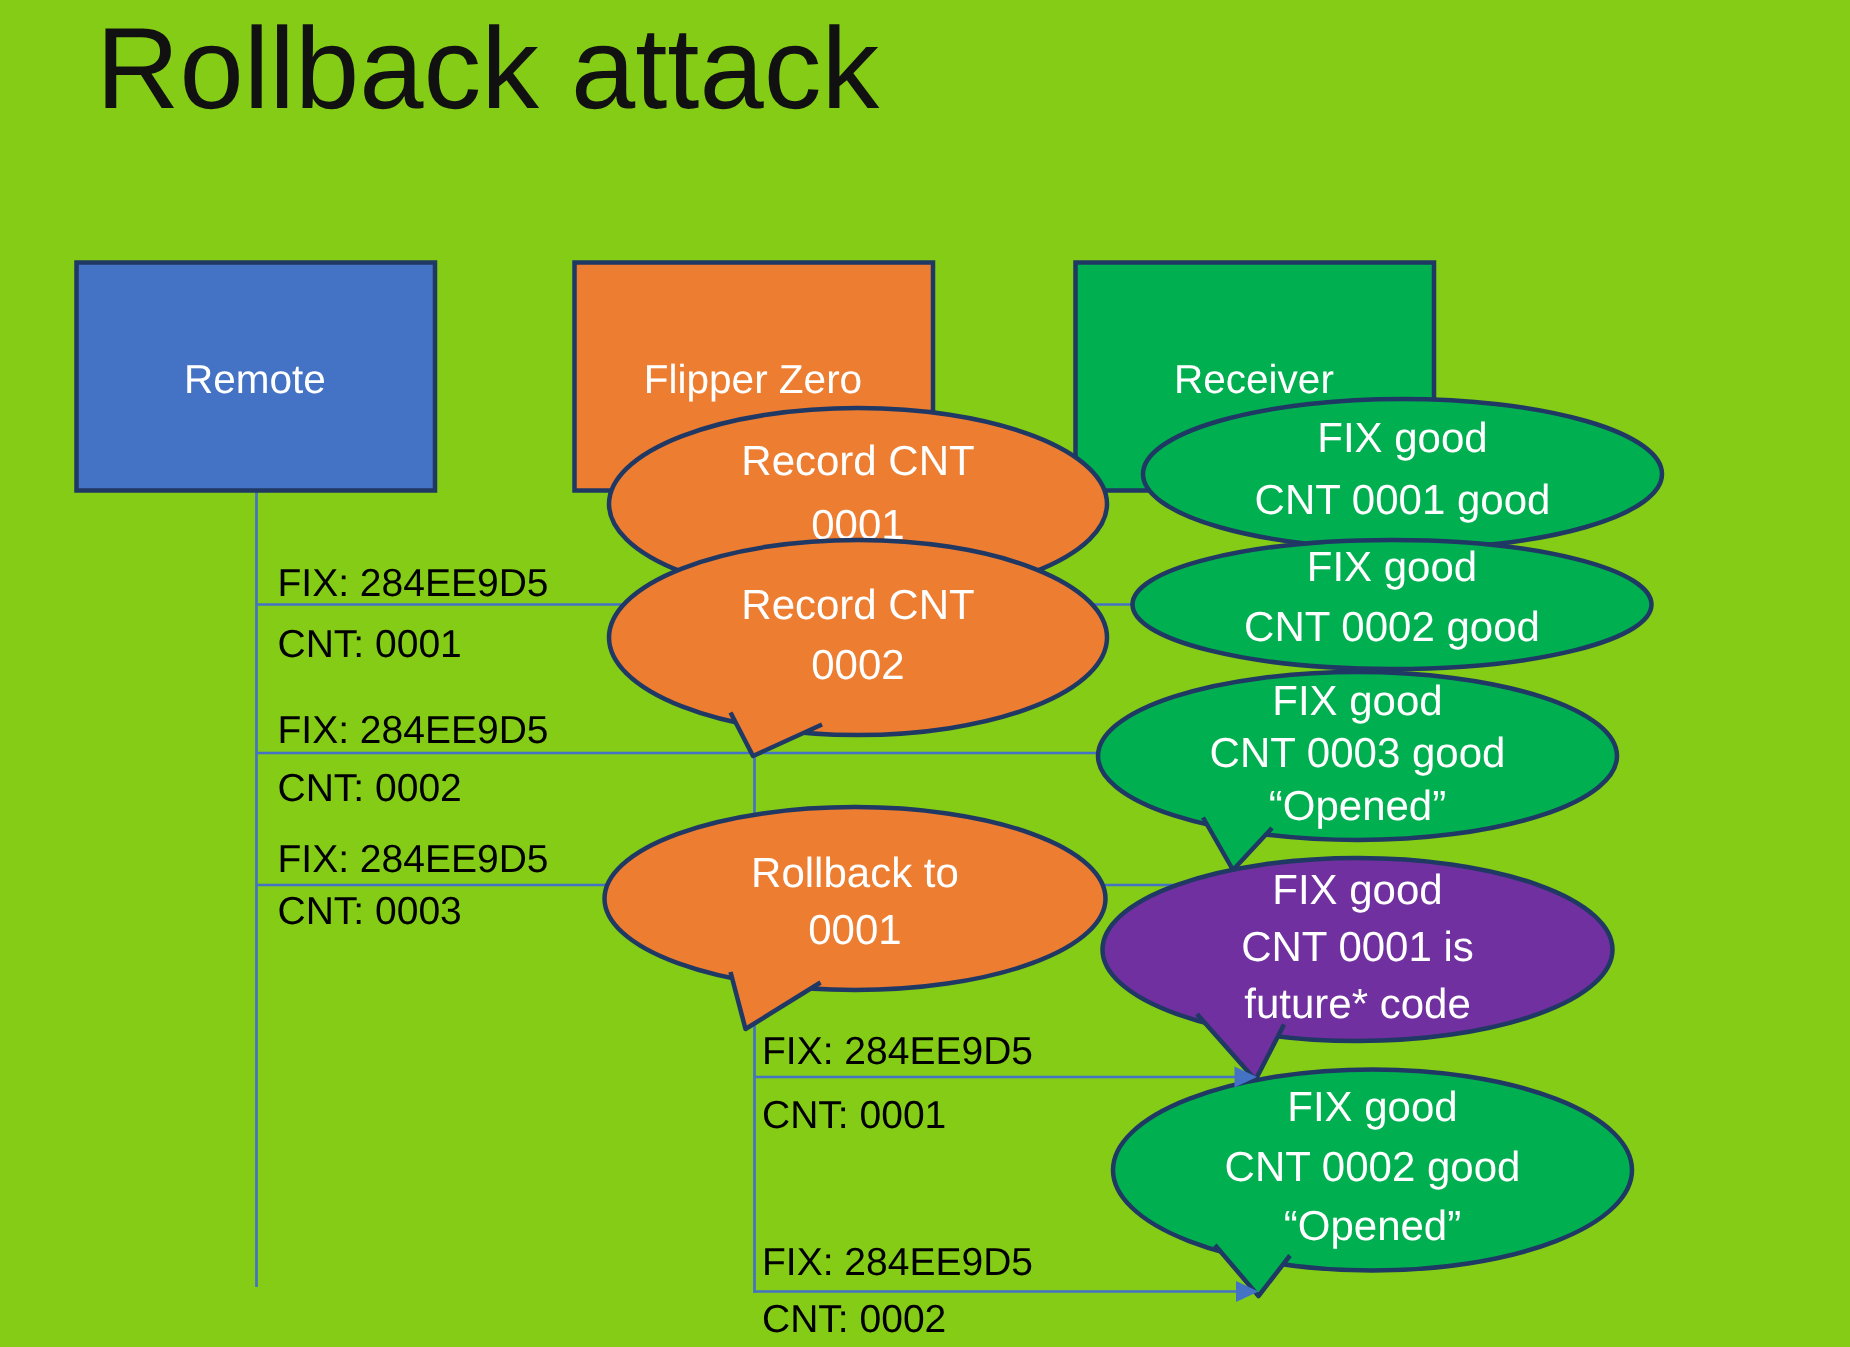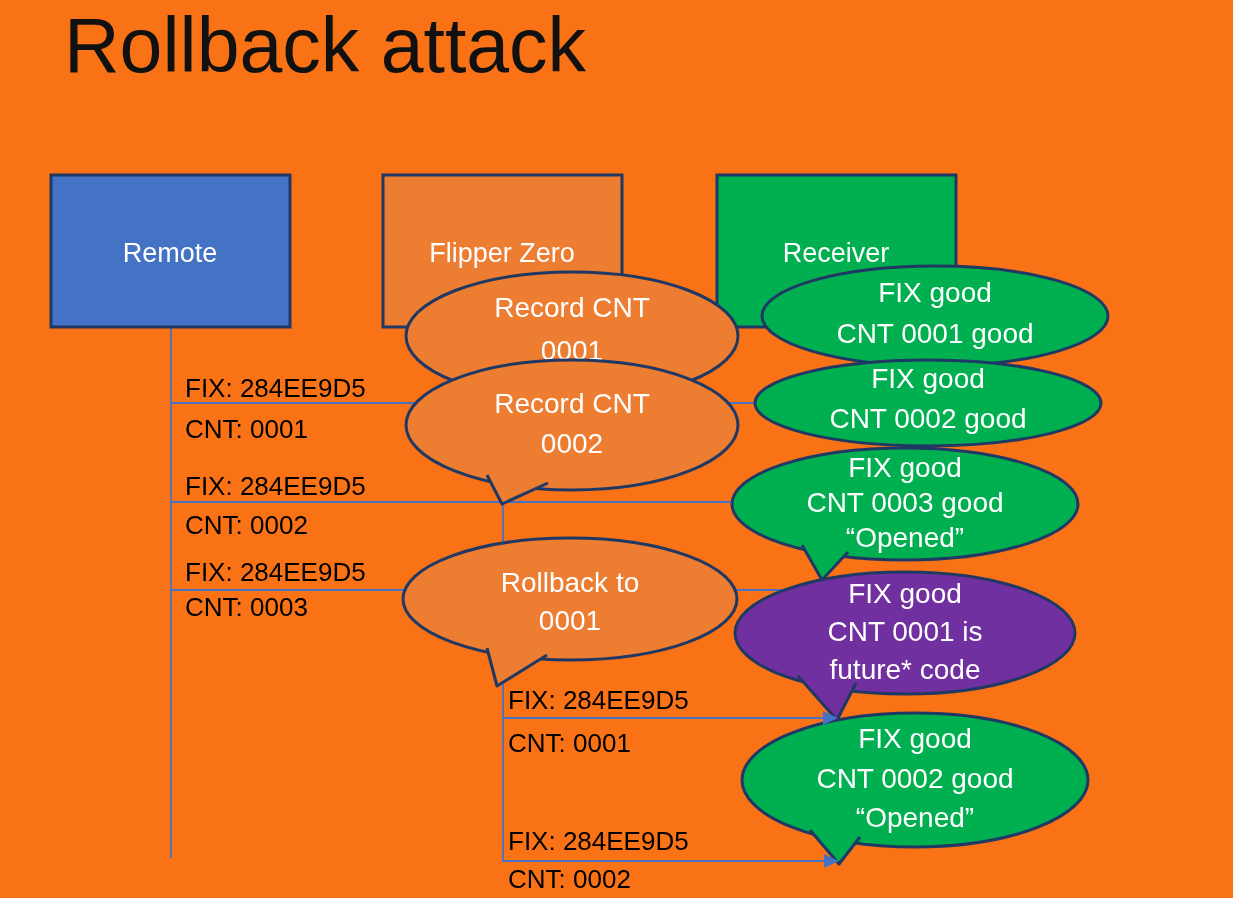--- a/index.html
+++ b/index.html
@@ -1,16 +1,16 @@
 <!DOCTYPE html>
 <html><head>
 <meta charset="utf-8">
 <style>
   html,body{margin:0;padding:0;background:#ffffff;}
-  .slide{position:relative;width:1233px;height:898px;background:#f97316;overflow:hidden;
+  .slide{position:relative;width:1233px;height:898px;background:#84cc16;overflow:hidden;
          font-family:"Liberation Sans",sans-serif;}
   svg{position:absolute;left:0;top:0;}
   text{font-family:"Liberation Sans",sans-serif;}
   .title{font-size:77px;font-weight:300;fill:#111111;letter-spacing:0px;}
   .boxlabel{font-size:27px;fill:#ffffff;text-anchor:middle;}
   .bubtext{font-size:28px;fill:#ffffff;text-anchor:middle;}
   .msglabel{font-size:26px;fill:#000000;}
   .shape{stroke:#1F3864;stroke-width:3;}
   .conn{stroke:#4472C4;stroke-width:1.8;fill:none;}
 </style>

